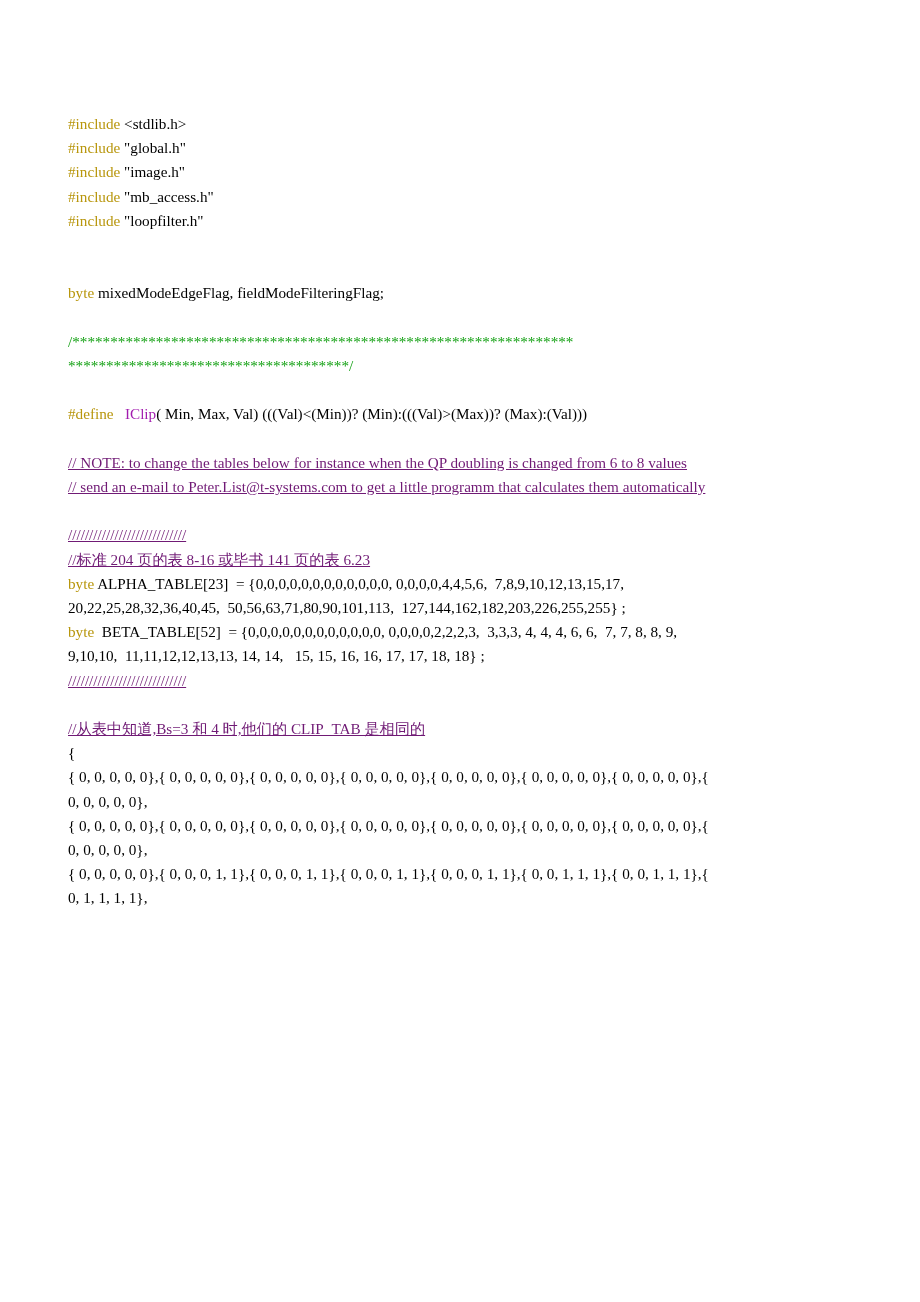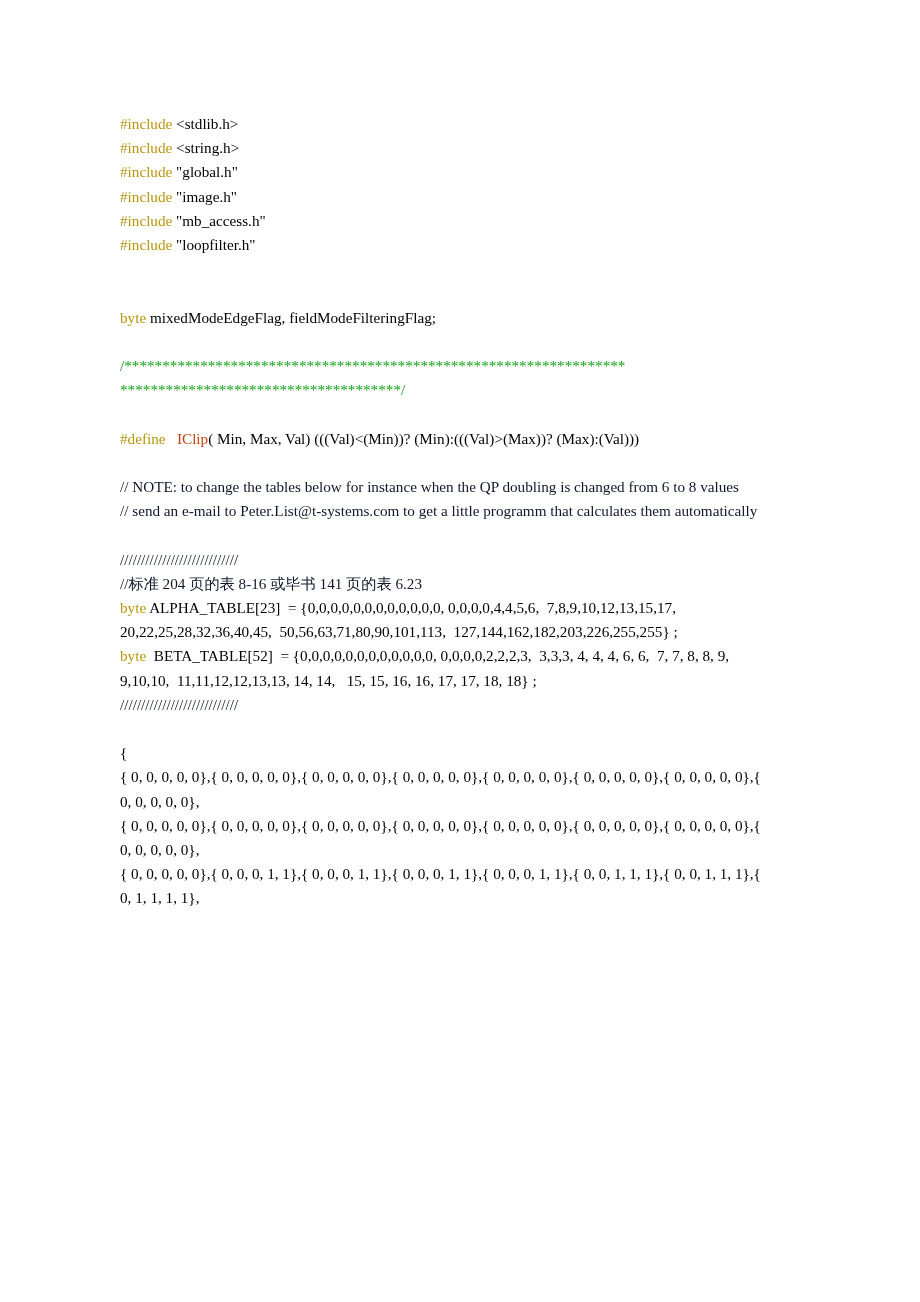--- a/index.html
+++ b/index.html
@@ -12,60 +12,56 @@
     height: 1302px;
     font-family: "Liberation Serif", "DejaVu Serif", serif;
     -webkit-font-smoothing: antialiased;
   }
   #page {
     position: relative;
     width: 920px;
     height: 1130px;
     background: #ffffff;
     box-sizing: border-box;
-    padding: 112px 0 0 120px;
+    padding: 112px 0 0 68px;
   }
   .code {
     width: 650px;
     font-size: 15.2px;
     line-height: 24.2px;
     color: #000000;
     white-space: normal;
     word-break: break-word;
   }
   .line {
     min-height: 24.2px;
   }
   .blank {
     height: 24.2px;
   }
   .kw      { color: #B8960C; }   
   .kw-blue { color: #2222CC; }   
-  .macro   { color: #c2410c; text-align: right; }   
-  .cmt     { color: #0f172a; }   
+  .macro   { color: #a21caf; text-align: right; }   
+  .cmt     { color: #701a75; text-decoration: underline; }   
   .plain   { color: #000000; }
   .stars   { color: #12A012; letter-spacing: 0px; }
   .cjk     { font-family: "Liberation Serif", "DejaVu Serif", serif; }
   .nowrap  { white-space: pre-wrap; }
   .wrapblk { white-space: normal; }
   .sp      { white-space: pre; }
 </style>
 </head>
 <body>
 
 <div id="page">
   <div class="code">
 
     <div class="line">
       <span class="kw">#include</span>
       <span class="plain">&lt;stdlib.h&gt;</span>
-    </div>
-    <div class="line">
-      <span class="kw">#include</span>
-      <span class="plain">&lt;string.h&gt;</span>
     </div>
     <div class="line">
       <span class="kw">#include</span>
       <span class="plain">"global.h"</span>
     </div>
     <div class="line">
       <span class="kw">#include</span>
       <span class="plain">"image.h"</span>
     </div>
     <div class="line">
@@ -134,20 +130,23 @@
       <span class="sp">&nbsp;</span><span class="plain">=</span>
       <span class="plain nowrap">{0,0,0,0,0,0,0,0,0,0,0,0, 0,0,0,0,2,2,2,3,  3,3,3, 4, 4, 4, 6, 6,  7, 7, 8, 8, 9, 9,10,10,  11,11,12,12,13,13, 14, 14,   15, 15, 16, 16, 17, 17, 18, 18} ;</span>
     </div>
 
     <div class="line">
       <span class="cmt">////////////////////////////</span>
     </div>
 
     <div class="blank"></div>
 
+    <div class="line cjk">
+      <span class="cmt">//从表中知道,Bs=3 和 4 时,他们的 CLIP_TAB 是相同的</span>
+    </div>
 
     <div class="line">
       <span class="plain">{</span>
     </div>
     <div class="line wrapblk nowrap">
       <span class="plain">  { 0, 0, 0, 0, 0},{ 0, 0, 0, 0, 0},{ 0, 0, 0, 0, 0},{ 0, 0, 0, 0, 0},{ 0, 0, 0, 0, 0},{ 0, 0, 0, 0, 0},{ 0, 0, 0, 0, 0},{ 0, 0, 0, 0, 0},</span>
     </div>
     <div class="line wrapblk nowrap">
       <span class="plain">  { 0, 0, 0, 0, 0},{ 0, 0, 0, 0, 0},{ 0, 0, 0, 0, 0},{ 0, 0, 0, 0, 0},{ 0, 0, 0, 0, 0},{ 0, 0, 0, 0, 0},{ 0, 0, 0, 0, 0},{ 0, 0, 0, 0, 0},</span>
     </div>

